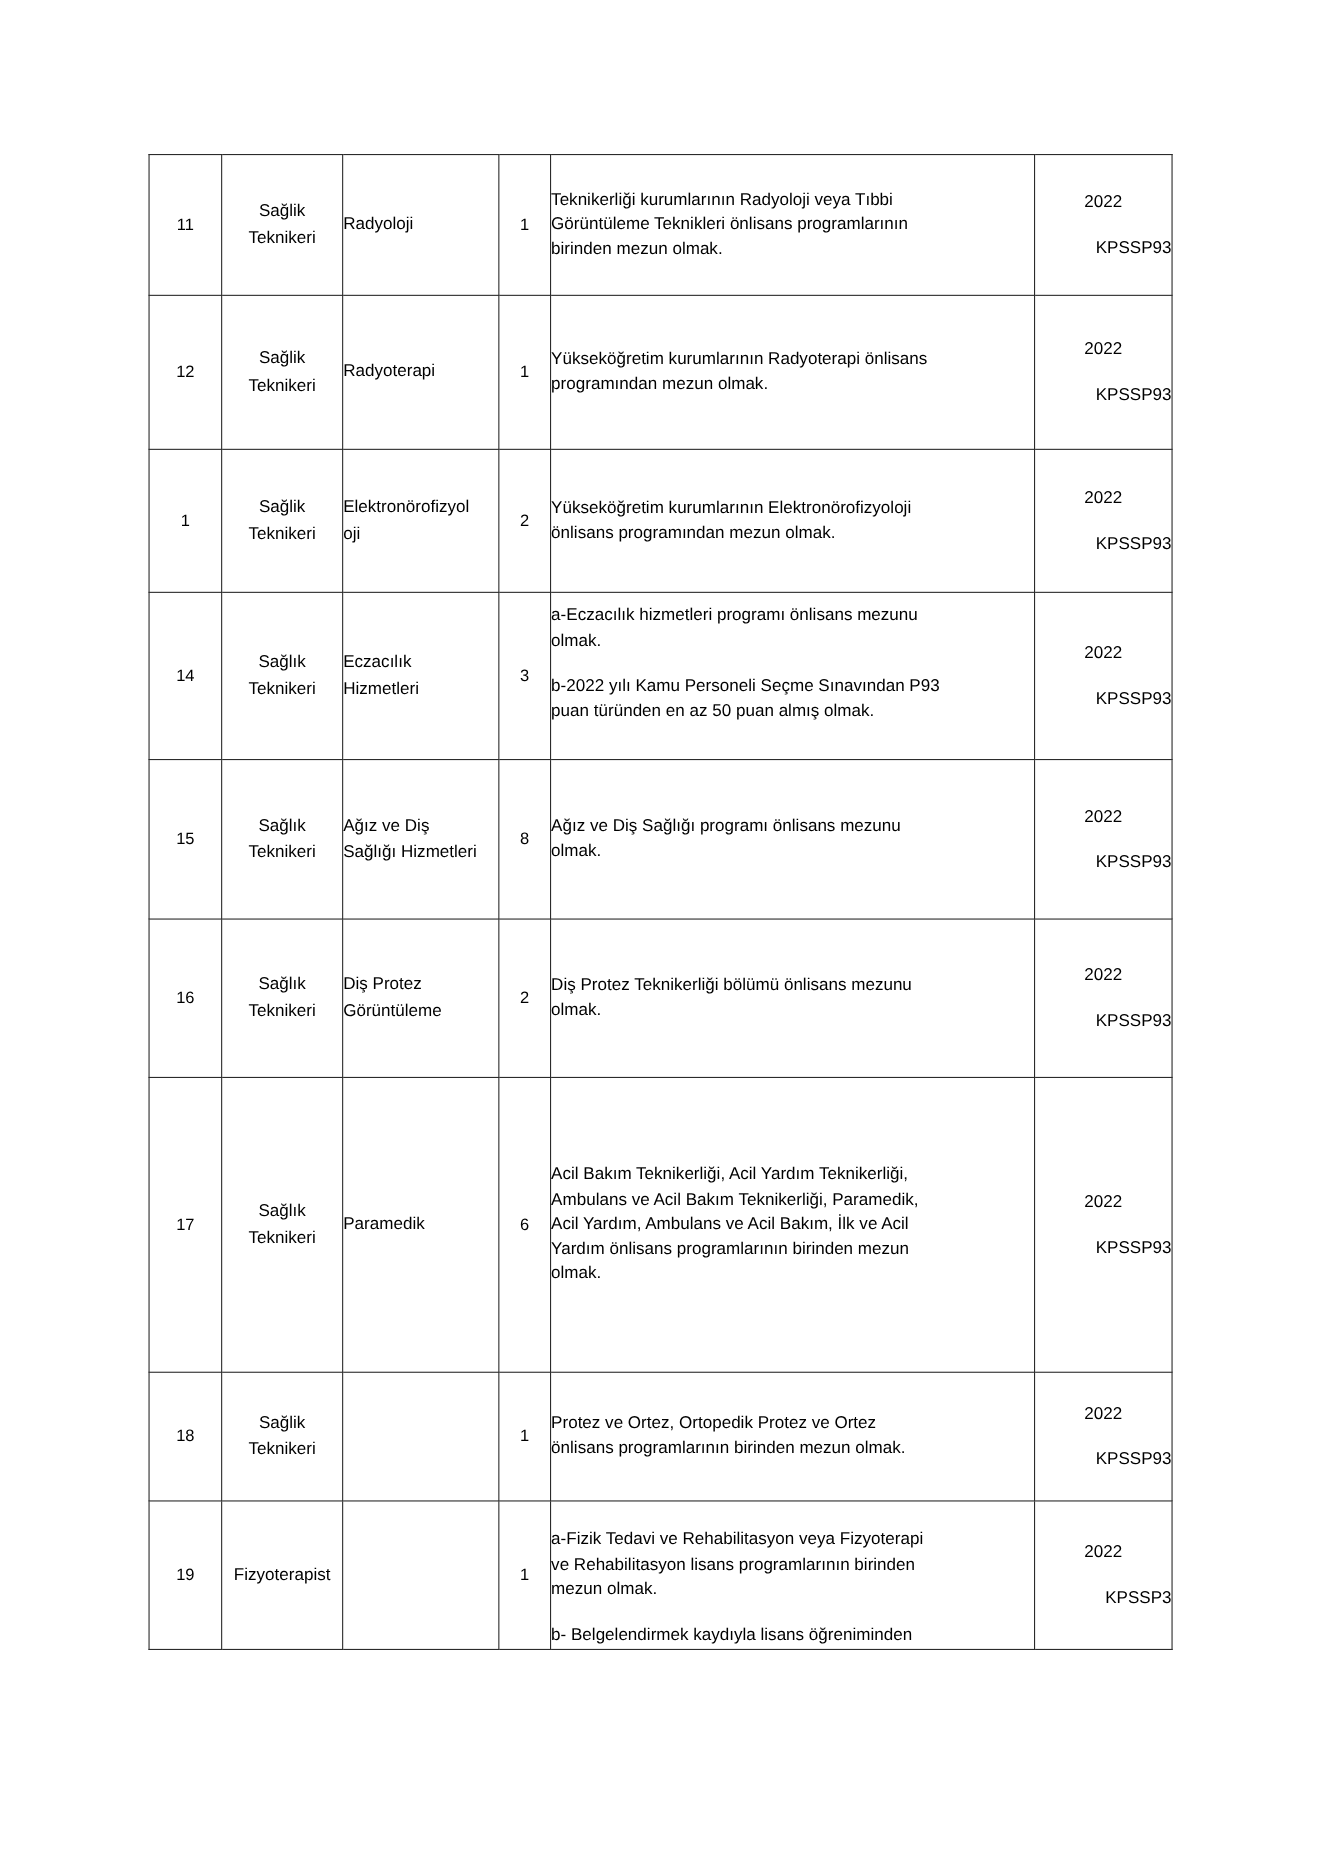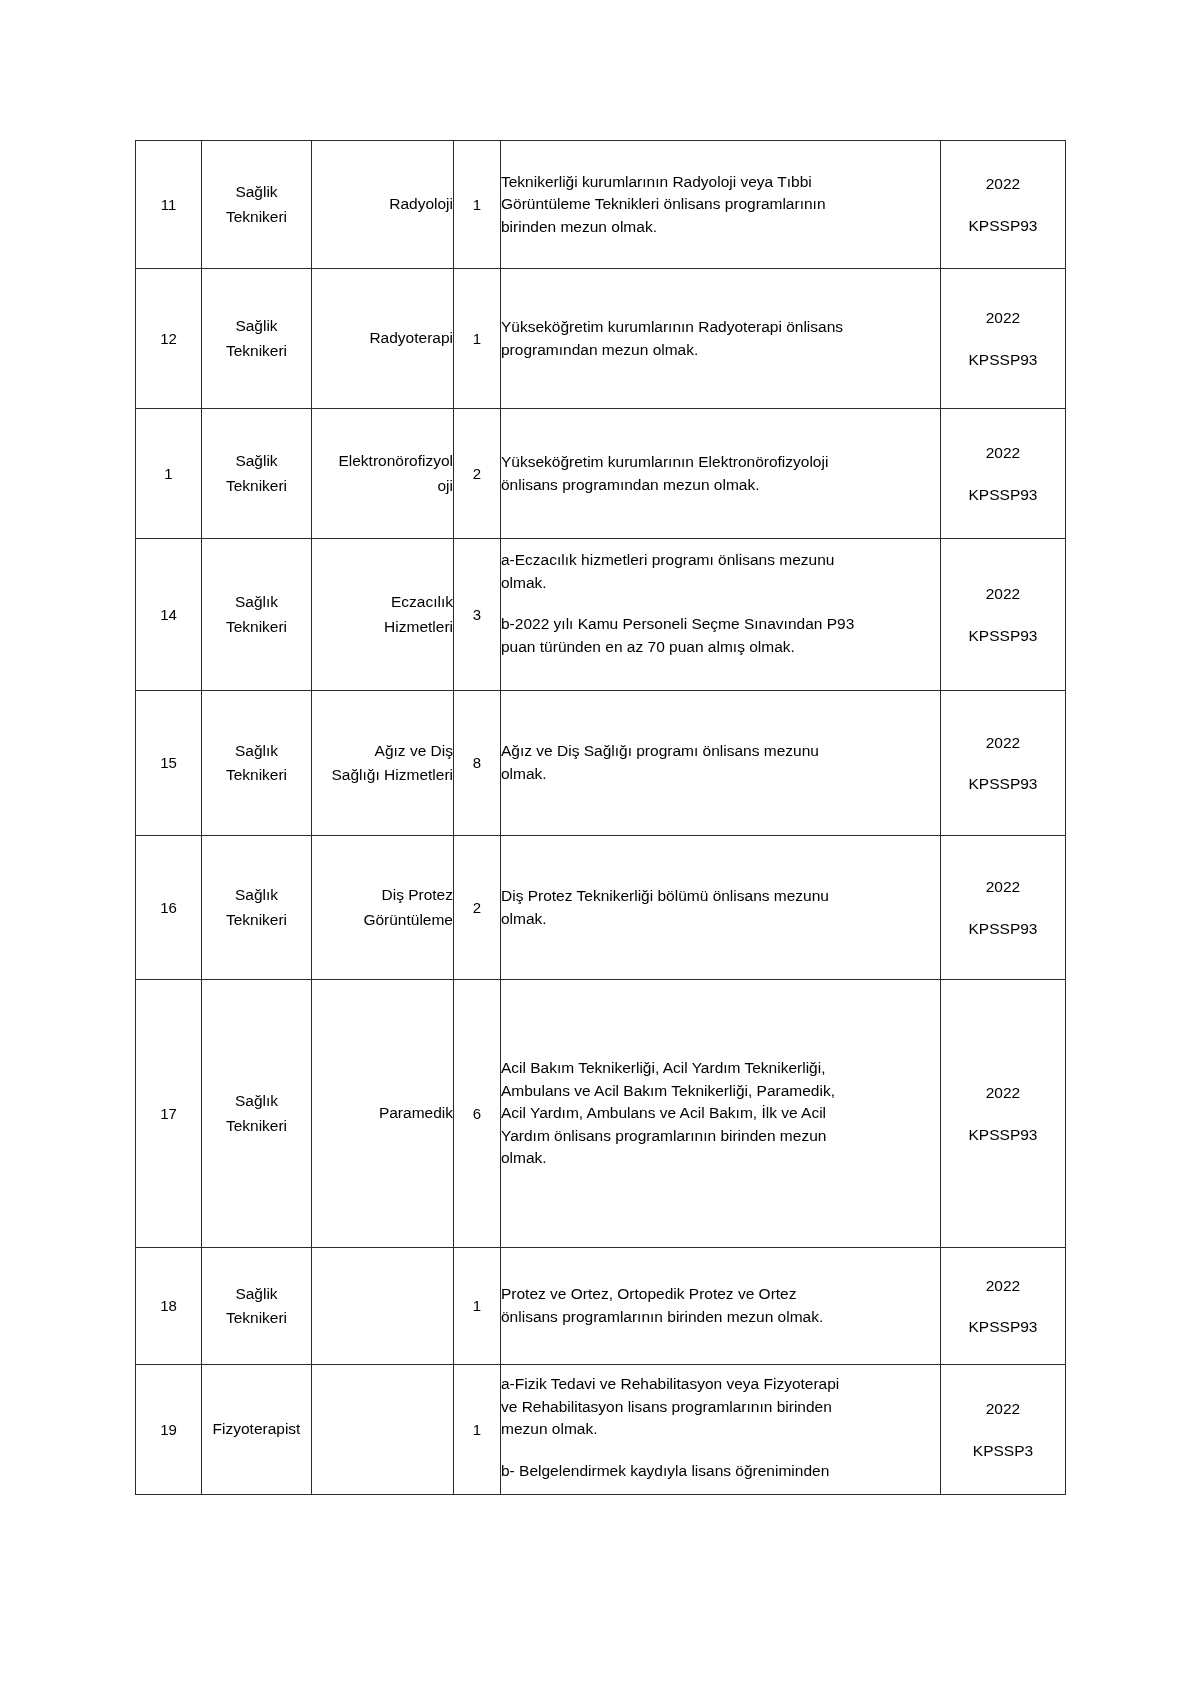--- a/index.html
+++ b/index.html
@@ -47,21 +47,21 @@
     text-align: center;
     font-size: 15px;
   }
   .cell-title {
     text-align: center;
     line-height: 1.55;
     padding: 2px 4px;
     margin-top: 25px;
   }
   .cell-branch {
-    text-align: right;
+    text-align: left;
     line-height: 1.55;
     padding: 2px 2px;
   }
   .cell-qty {
     text-align: center;
     font-size: 15px;
   }
   .cell-desc {
     text-align: left;
     padding: 6px 6px 6px 7px;
@@ -73,20 +73,21 @@
     vertical-align: middle;
     line-height: 1.0;
     padding: 4px 2px;
   }
   .cell-score .year {
     display: block;
     margin-bottom: 26px;
   }
   .cell-score .code {
     display: block;
+    text-align: right;
   }
   .desc-line { display: block; }
   .desc-gap { display: block; height: 19px; }
   .two-line span { display: block; }
 </style>
 </head>
 <body>
 
 <div class="page">
   <table class="doc-table">
@@ -173,21 +174,21 @@
         <td class="cell-branch two-line">
           <span>Eczacılık</span>
           <span>Hizmetleri</span>
         </td>
         <td class="cell-qty"><span>3</span></td>
         <td class="cell-desc" style="vertical-align:top;padding-top:10px">
           <span class="desc-line">a-Eczacılık hizmetleri programı önlisans mezunu</span>
           <span class="desc-line">olmak.</span>
           <span class="desc-gap"></span>
           <span class="desc-line">b-2022 yılı Kamu Personeli Seçme Sınavından P93</span>
-          <span class="desc-line">puan türünden en az 70 puan almış olmak.</span>
+          <span class="desc-line">puan türünden en az 50 puan almış olmak.</span>
         </td>
         <td class="cell-score">
           <span class="year">2022</span>
           <span class="code">KPSSP93</span>
         </td>
       </tr>
 
       <tr style="height:145px">
         <td class="cell-no"><span>15</span></td>
         <td class="cell-title two-line">
@@ -278,21 +279,21 @@
       <tr style="height:130px">
         <td class="cell-no"><span>19</span></td>
         <td class="cell-title">
           <span>Fizyoterapist</span>
         </td>
         <td class="cell-branch two-line">
           <span></span>
           <span></span>
         </td>
         <td class="cell-qty"><span>1</span></td>
-        <td class="cell-desc" style="vertical-align:top;padding-top:8px">
+        <td class="cell-desc" style="vertical-align:top;padding-top:24px">
           <span class="desc-line">a-Fizik Tedavi ve Rehabilitasyon veya Fizyoterapi</span>
           <span class="desc-line">ve Rehabilitasyon lisans programlarının birinden</span>
           <span class="desc-line">mezun olmak.</span>
           <span class="desc-gap"></span>
           <span class="desc-line">b- Belgelendirmek kaydıyla lisans öğreniminden</span>
         </td>
         <td class="cell-score">
           <span class="year">2022</span>
           <span class="code">KPSSP3</span>
         </td>

